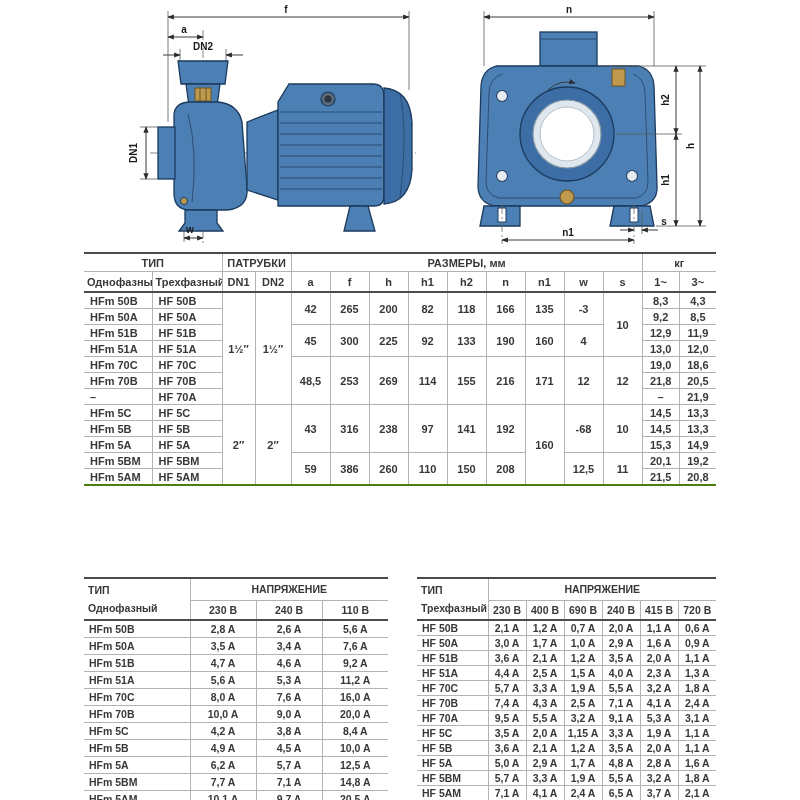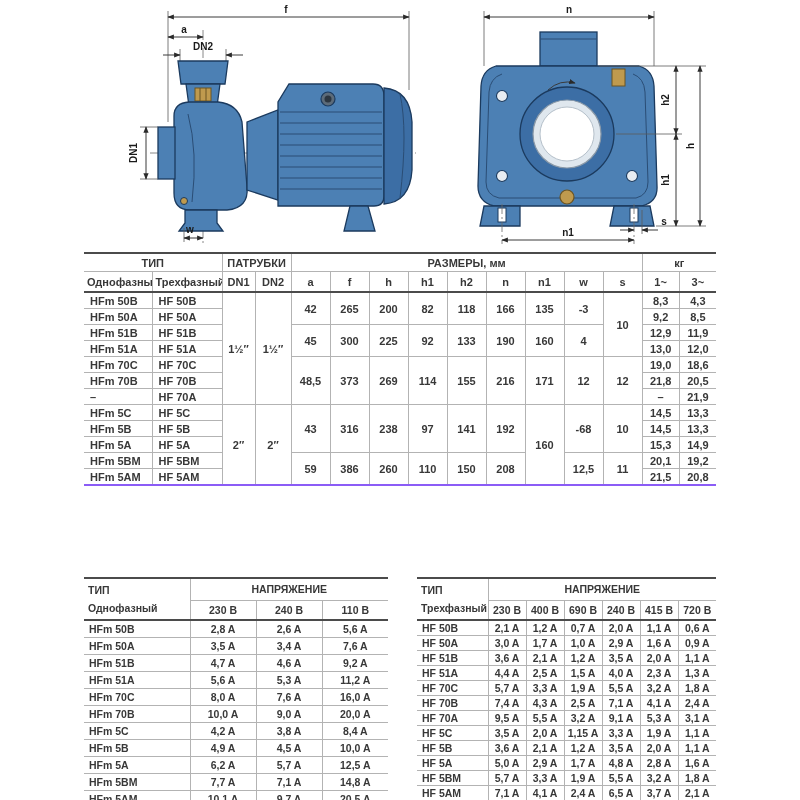--- a/index.html
+++ b/index.html
@@ -15,21 +15,21 @@
   .extline{stroke:#5a5a5a;stroke-width:0.8;fill:none;}
   .cl{stroke:#6a6a6a;stroke-width:0.8;stroke-dasharray:10 3 2 3;fill:none;}
   .dim-label{font-family:"Liberation Sans",sans-serif;font-size:10px;font-weight:bold;fill:#1a1a1a;}
   .body-fill{fill:#4c80b4;stroke:#1b3a5e;stroke-width:1.3;}
   .body-dark{fill:#3c6ea5;stroke:#1b3a5e;stroke-width:1.3;}
   .inner-line{stroke:#2a4d75;stroke-width:1;fill:none;}
   .brass{fill:#bf9a4e;stroke:#6b5423;stroke-width:1;}
 
   
   table{border-collapse:collapse;table-layout:fixed;background:#fff;
-        border-top:2px solid #4b4b4b;border-bottom:2px solid #8b5cf6;}
+        border-top:2px solid #4b4b4b;border-bottom:2px solid #4d7c0f;}
   th,td{border-right:1px solid #b3b3b3;border-bottom:1px solid #b3b3b3;
         padding:0 3px;font-weight:bold;overflow:hidden;white-space:nowrap;}
   tr > *:last-child{border-right:none;}
   tbody tr:last-child td{border-bottom:none;}
 
   
   #main-table{position:absolute;left:84px;top:252px;width:632px;font-size:11px;}
   #main-table th.g{height:17px;text-align:center;font-size:11px;}
   #main-table th.c{height:19px;text-align:center;font-size:11px;border-bottom:2px solid #4b4b4b;}
   #main-table td{height:15px;text-align:center;}
@@ -261,21 +261,21 @@
         <tr>
           <td class="c-model">HFm 51A</td>
           <td class="c-model">HF 51A</td>
           <td class="c-num">13,0</td>
           <td class="c-num">12,0</td>
         </tr>
         <tr>
           <td class="c-model">HFm 70C</td>
           <td class="c-model">HF 70C</td>
           <td class="c-num" rowspan="3">48,5</td>
-          <td class="c-num" rowspan="3">373</td>
+          <td class="c-num" rowspan="3">253</td>
           <td class="c-num" rowspan="3">269</td>
           <td class="c-num" rowspan="3">114</td>
           <td class="c-num" rowspan="3">155</td>
           <td class="c-num" rowspan="3">216</td>
           <td class="c-num" rowspan="3">171</td>
           <td class="c-num" rowspan="3">12</td>
           <td class="c-num" rowspan="3">12</td>
           <td class="c-num">19,0</td>
           <td class="c-num">18,6</td>
         </tr>

